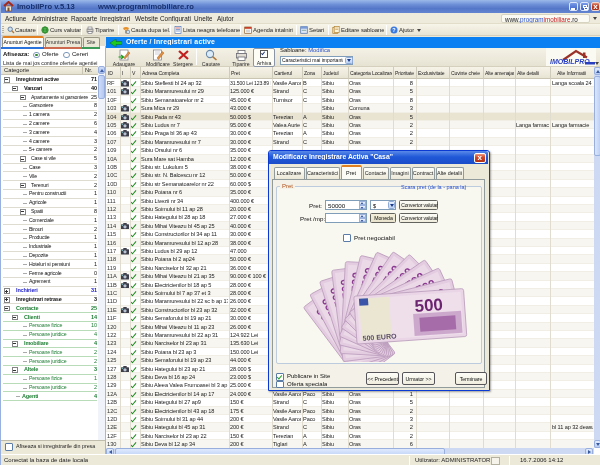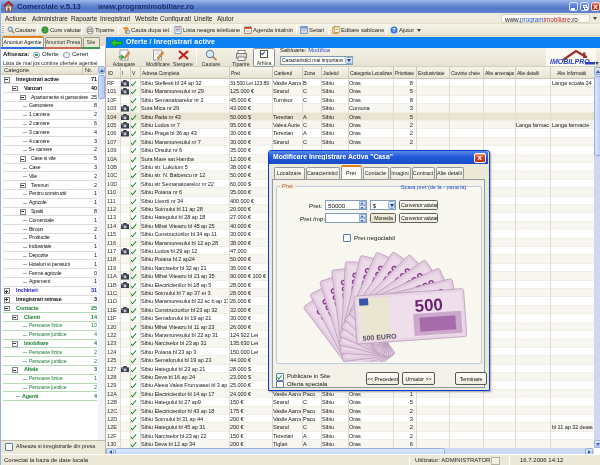--- a/index.html
+++ b/index.html
@@ -8,21 +8,21 @@
 .chk{display:inline-block;width:2.8px;height:5.6px;border-right:1.6px solid #178a17;border-bottom:1.6px solid #178a17;transform:rotate(40deg)}
 </style></head><body>
 <div class="a" style="left:0;top:0;width:600px;height:465px;background:#ece9d8;border-left:1px solid #98b0e0;border-right:1px solid #98b0e0">
 
 <div class="a" style="left:0;top:0;width:600px;height:13px;background:linear-gradient(#9db9ea,#6d8fd6 35%,#5577c8 65%,#6384cf)">
  <svg class="a" style="left:2px;top:1px" width="11" height="11" viewBox="0 0 11 11">
   <path d="M1 5 L5.5 1 L10 5" fill="none" stroke="#a82818" stroke-width="2"></path>
   <rect x="2.5" y="5" width="6" height="5" fill="#f3ead2" stroke="#904020" stroke-width="0.7"></rect>
   <rect x="4.5" y="6.5" width="2" height="3.5" fill="#7a5030"></rect>
  </svg>
- <span class="a tr" style="left:16px;top:1.5px;font-size:7.6px;font-weight:bold;color:#17306e">Comerciale v.5.13</span>
+ <span class="a tr" style="left:16px;top:1.5px;font-size:7.6px;font-weight:bold;color:#17306e">ImobilPro v.5.13</span>
       <span class="a tr" style="left:97px;top:1.5px;font-size:7.6px;font-weight:bold;color:#17306e">www.programimobiliare.ro</span>
  <span class="a" style="left:568px;top:2px;width:9px;height:9px;border-radius:2px;background:linear-gradient(#7a9ae8,#3a62c8);border:1px solid #dce6fa">
         <span class="a" style="left:1px;top:5px;width:4px;height:2px;background:#fff"></span>
       </span>
  <span class="a" style="left:579px;top:2px;width:9px;height:9px;border-radius:2px;background:linear-gradient(#7a9ae8,#3a62c8);border:1px solid #dce6fa">
         <span class="a" style="left:1.5px;top:1.5px;width:4px;height:3.5px;border:1px solid #fff"></span>
         <span class="a" style="left:3px;top:3.5px;width:4px;height:3.5px;border:1px solid #fff;background:#3a62c8"></span>
       </span>
  <span class="a" style="left:590px;top:2px;width:9px;height:9px;border-radius:2px;background:linear-gradient(#e0917e,#c04228 40%,#a83018);border:1px solid #f0d8d0;color:#fff;font-size:8px;font-weight:bold;text-align:center;line-height:8px">x</span>
 </div>

